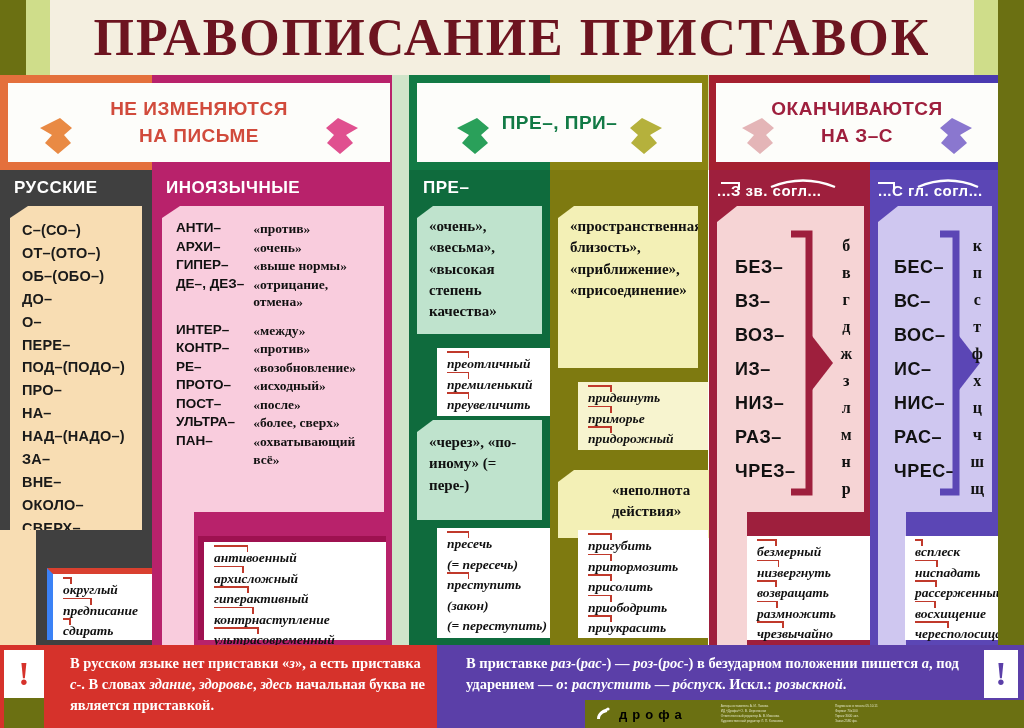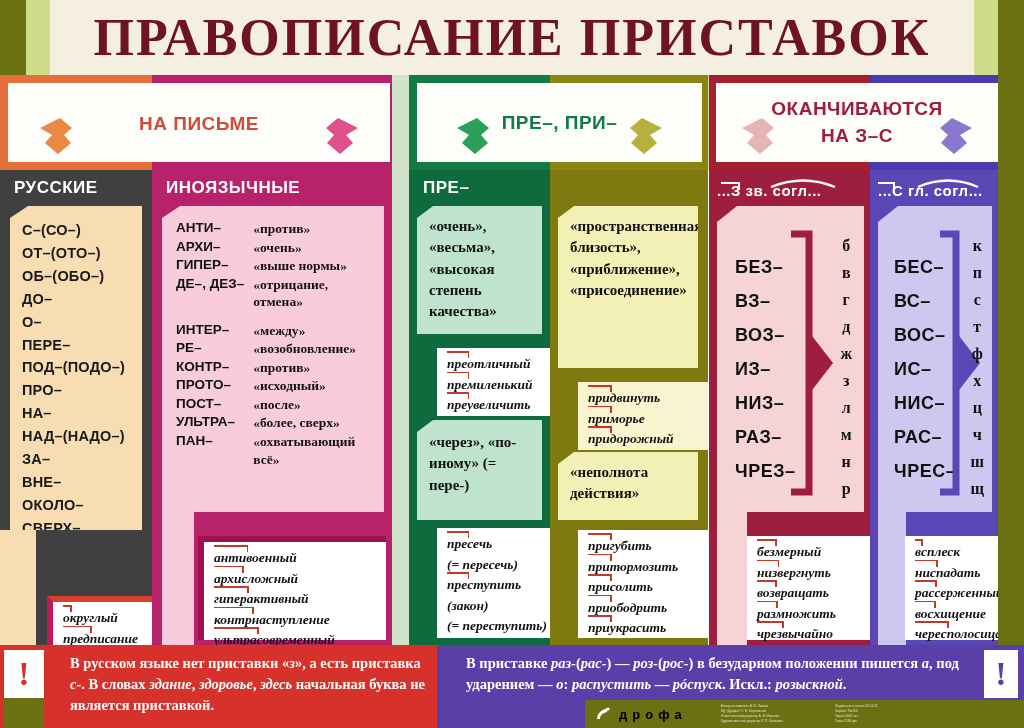--- a/index.html
+++ b/index.html
@@ -130,20 +130,21 @@
     <div class="hdr-bg" style="left:152px;width:240px;background:#b8226b;"></div>
     <div class="hdr-bg" style="left:392px;width:17px;background:#cfe4c9;"></div>
     <div class="hdr-bg" style="left:409px;width:141px;background:#127a45;"></div>
     <div class="hdr-bg" style="left:550px;width:158px;background:#8a8411;"></div>
     <div class="hdr-bg" style="left:708px;width:1px;background:#d7d9a8;"></div>
     <div class="hdr-bg" style="left:709px;width:161px;background:#a5202f;"></div>
     <div class="hdr-bg" style="left:870px;width:128px;background:#4a3ab0;"></div>
     <div class="hdr-bg" style="left:998px;width:26px;background:#6b7012;"></div>
 
     <div class="hdr-card" style="left:8px;width:382px;">
+      <div class="hdr-line" style="color:#d14b3c;">НЕ ИЗМЕНЯЮТСЯ</div>
       <div class="hdr-line" style="color:#d14b3c;margin-top:3px;">НА ПИСЬМЕ</div>
       <svg class="arrow-ico" style="left:30px;" viewBox="0 0 36 40">
         <path d="M22 2 L34 12 L26 19 L33 27 L20 38 L7 27 L14 19 L2 12 Z" fill="#e98a44"></path>
       </svg>
       <svg class="arrow-ico" style="right:30px;" viewBox="0 0 36 40">
         <path d="M14 2 L2 12 L10 19 L3 27 L16 38 L29 27 L22 19 L34 12 Z" fill="#e0508f"></path>
       </svg>
     </div>
 
     <div class="hdr-card" style="left:417px;width:285px;">
@@ -190,21 +191,21 @@
         <div>ОКОЛО–</div>
         <div>СВЕРХ–</div>
         <div>ПРОТИВО–</div>
         <div>ПОСЛЕ–</div>
       </div>
     </div>
 
     <div style="position:absolute;left:0;top:360px;width:36px;height:115px;background:#f8ddb3;"></div>
   </div>
 
-  <div class="exbox" style="position:absolute;left:47px;top:596px;width:108px;height:72px;border-left:6px solid #be185d;border-top:6px solid #d9402f;">
+  <div class="exbox" style="position:absolute;left:47px;top:568px;width:108px;height:72px;border-left:6px solid #3b82f6;border-top:6px solid #d9402f;">
     <span class="w"><span class="pfx">о</span><span>круглый</span></span>
     <span class="w"><span class="pfx">пред</span><span>писание</span></span>
     <span class="w"><span class="pfx">с</span><span>дирать</span></span>
   </div>
 
   <div class="panel" style="left:152px;top:170px;width:240px;height:475px;background:#b8226b;">
     <div class="col-hdr" style="left:0;top:0;width:240px;">
       <span class="lbl">ИНОЯЗЫЧНЫЕ</span>
     </div>
     <div style="position:absolute;left:10px;top:36px;width:222px;height:306px;background:#f9ccdd;
@@ -229,26 +230,26 @@
             </tr>
         <tr>
               <td class="k" style="height:9px;"></td>
               <td class="v"></td>
             </tr>
         <tr>
               <td class="k">ИНТЕР–</td>
               <td class="v">«между»</td>
             </tr>
         <tr>
+              <td class="k">КОНТР–</td>
+              <td class="v">«против»</td>
+            </tr>
+        <tr>
               <td class="k">РЕ–</td>
               <td class="v">«возобновление»</td>
-            </tr>
-        <tr>
-              <td class="k">КОНТР–</td>
-              <td class="v">«против»</td>
             </tr>
         <tr>
               <td class="k">ПРОТО–</td>
               <td class="v">«исходный»</td>
             </tr>
         <tr>
               <td class="k">ПОСТ–</td>
               <td class="v">«после»</td>
             </tr>
         <tr>
@@ -311,22 +312,22 @@
                 clip-path:polygon(16px 0, 100% 0, 100% 100%, 0 100%, 0 12px);">
       <div class="meaning" style="padding:10px 6px 0 12px;">«пространственная близость», «приближение», «присоединение»</div>
     </div>
 
     <div class="exbox" style="position:absolute;left:28px;top:212px;width:130px;height:68px;background:#f7f4cf;">
       <span class="w"><span class="pfx">при</span><span>двинуть</span></span>
       <span class="w"><span class="pfx">при</span><span>морье</span></span>
       <span class="w"><span class="pfx">при</span><span>дорожный</span></span>
     </div>
 
-    <div style="position:absolute;left:8px;top:282px;width:140px;height:68px;background:#f3f0b6;
-                clip-path:polygon(16px 0, 100% 0, 100% 100%, 0 100%, 0 12px);">
+    <div style="position:absolute;left:8px;top:300px;width:140px;height:68px;background:#f3f0b6;
+                clip-path:polygon(16px 0, 100% 0, 100% 100%, 0 100%, 0 12px);padding-left:42px;">
       <div class="meaning" style="padding:10px 6px 0 12px;">«неполнота действия»</div>
     </div>
 
     <div class="exbox" style="position:absolute;left:28px;top:360px;width:130px;height:108px;">
       <span class="w"><span class="pfx">при</span><span>губить</span></span>
       <span class="w"><span class="pfx">при</span><span>тормозить</span></span>
       <span class="w"><span class="pfx">при</span><span>солить</span></span>
       <span class="w"><span class="pfx">при</span><span>ободрить</span></span>
       <span class="w"><span class="pfx">при</span><span>украсить</span></span>
     </div>

